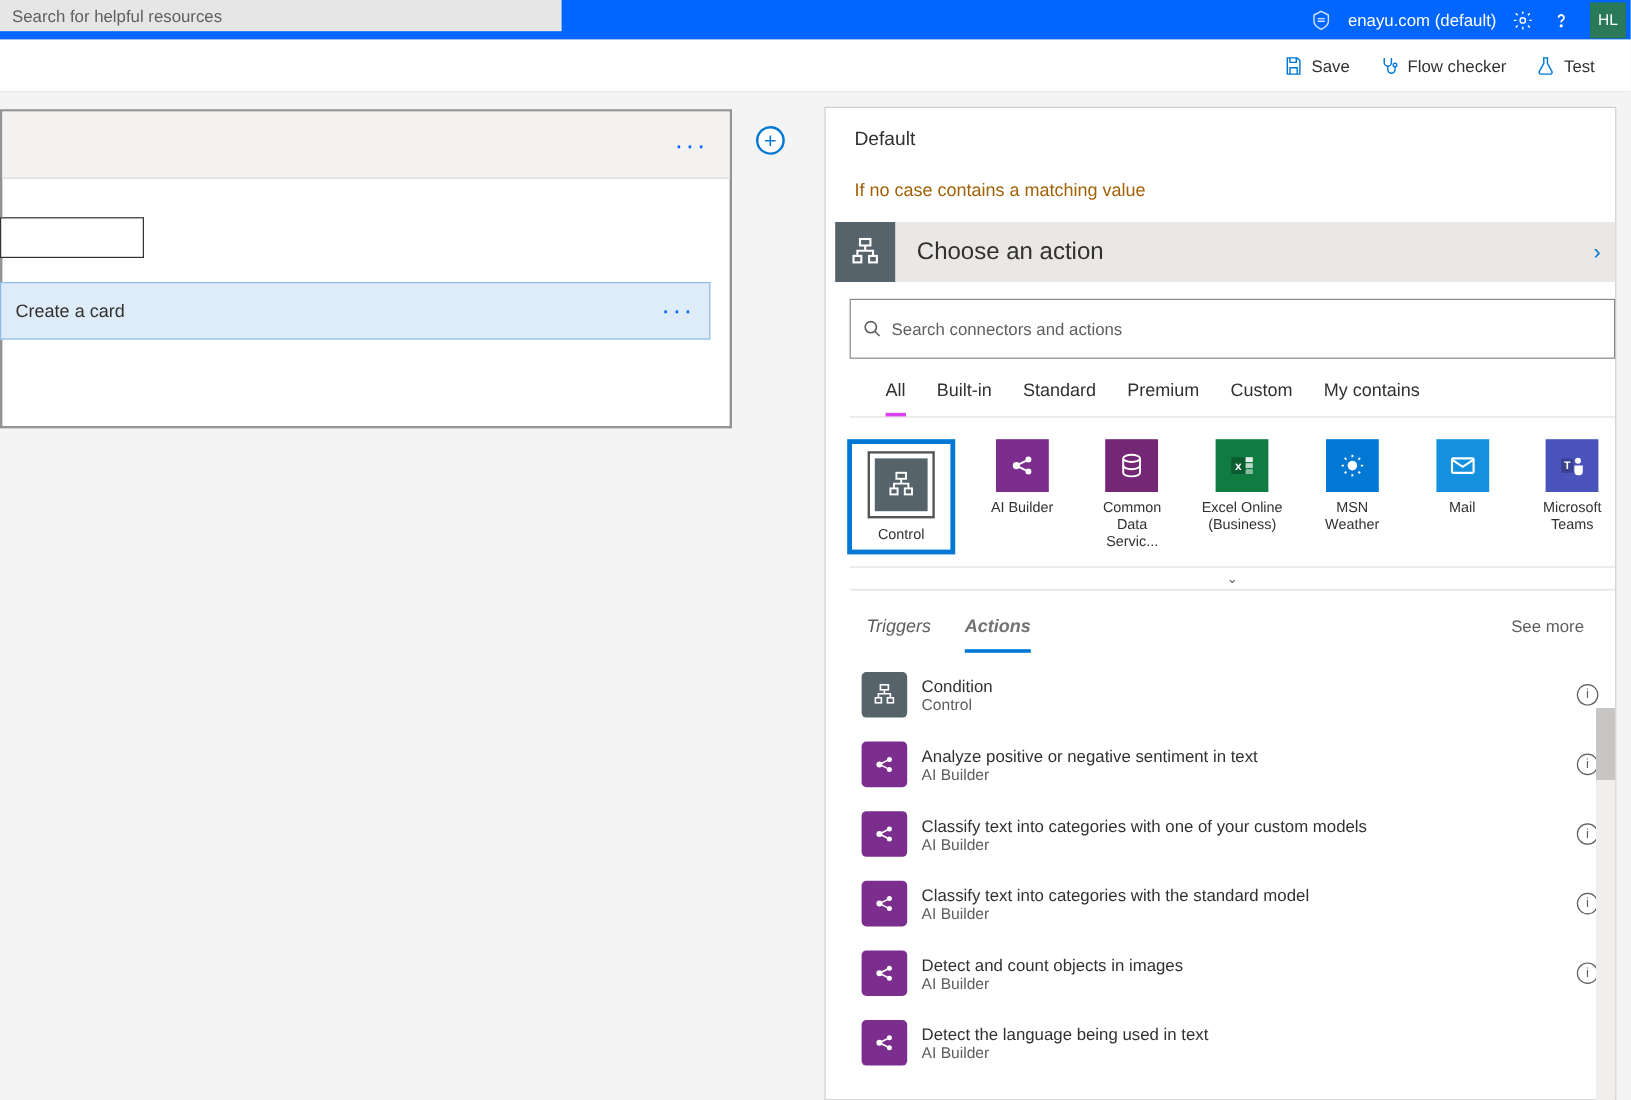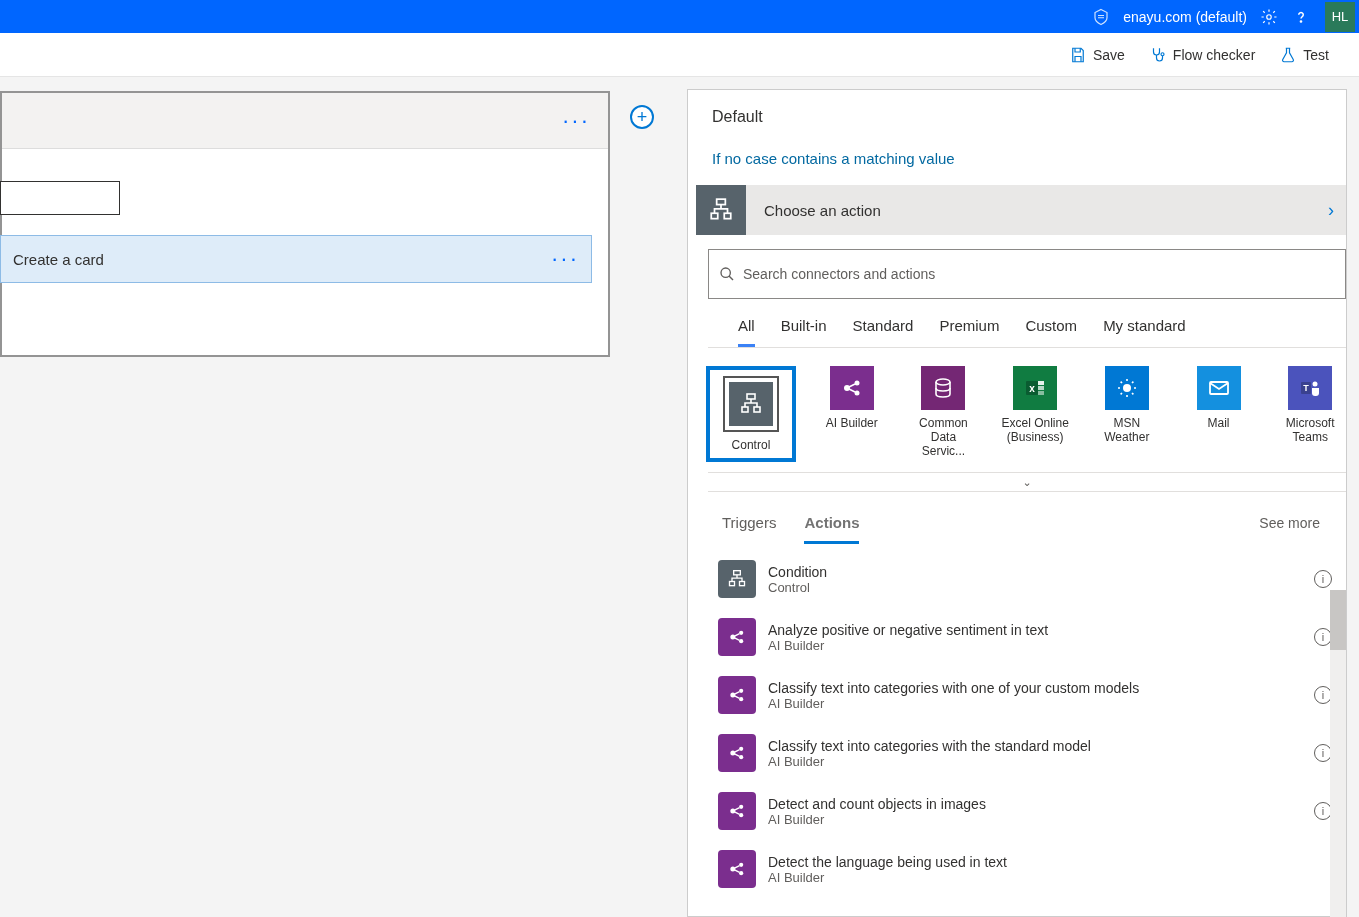--- a/index.html
+++ b/index.html
@@ -51,36 +51,36 @@
     border: 2px solid #0078d4; border-radius: 50%; display: flex; align-items: center;
     justify-content: center; color: #0078d4; font-size: 18px; cursor: pointer; background: #fff;
   }
 
   
   .panel {
     position: absolute; right: 12px; top: 12px; width: 660px; bottom: 0;
     background: #fff; border: 1px solid #ccc; display: flex; flex-direction: column;
   }
   .panel-title { padding: 18px 24px 0 24px; font-size: 16px; color: #323130; }
-  .panel-sub   { padding: 24px 24px 18px 24px; font-size: 15px; color: #0369a1; }
+  .panel-sub   { padding: 24px 24px 18px 24px; font-size: 15px; color: #a16207; }
   .choose-bar  { height: 50px; background: #e9e8e7; display: flex; align-items: center;
                margin-left: 8px; }
   .choose-icon { width: 50px; height: 50px; background: #57636b; display: flex;
                  align-items: center; justify-content: center; }
-  .choose-text { flex: 1; padding-left: 18px; font-size: 15px; color: #323130; }
+  .choose-text { flex: 1; padding-left: 18px; font-size: 20px; color: #323130; }
   .choose-chev { padding-right: 12px; color: #0078d4; font-size: 18px; }
 
   .search-actions { margin: 14px 0 0 20px; height: 50px; border: 1px solid #8a8886;
                     display: flex; align-items: center; padding: 0 10px; gap: 8px;
                     color: #605e5c; font-size: 14px; }
 
   .tabs { display: flex; gap: 26px; padding: 18px 0 0 30px; font-size: 15px;
           color: #323130; border-bottom: 1px solid #e1dfdd; margin-left: 20px; }
   .tab { padding-bottom: 10px; cursor: pointer; }
-  .tab.active { border-bottom: 3px solid #3b82f6; }
+  .tab.active { border-bottom: 3px solid #d946ef; }
 
   .connector-grid { display: flex; gap: 20px; padding: 18px 0 10px 18px; margin-left: 0; }
   .connector { width: 84px; display: flex; flex-direction: column; align-items: center;
                font-size: 12px; color: #323130; text-align: center; cursor: pointer; gap: 6px; }
   .connector .tile { width: 44px; height: 44px; display: flex; align-items: center;
                      justify-content: center; color: #fff; }
   .connector.control-sel { border: 4px solid #0078d4; padding: 6px 0; width: 104px; }
   .connector.control-sel .tile-wrap { border: 2px solid #555; padding: 4px; }
   .tile.grey   { background: #57636b; }
   .tile.purple { background: #7b2e8e; }
@@ -89,21 +89,21 @@
   .tile.blue   { background: #0078d4; }
   .tile.bluegr { background: #1490df; }
   .tile.teams  { background: #4b53bc; }
 
   .expand-row { height: 20px; border-top: 1px solid #e1dfdd; border-bottom: 1px solid #e1dfdd;
                 display: flex; align-items: center; justify-content: center;
                 color: #605e5c; font-size: 11px; cursor: pointer; margin-left: 20px; }
 
   .sub-tabs { display: flex; align-items: baseline; padding: 22px 26px 0 34px; font-size: 15px;
               color: #605e5c; }
-  .sub-tab { padding-bottom: 10px; margin-right: 28px; cursor: pointer; }
+  .sub-tab { padding-bottom: 10px; margin-right: 28px; cursor: pointer; font-style: italic; }
   .sub-tab.active { color: #737373; border-bottom: 3px solid #0078d4; font-weight: 600; }
   .see-more { margin-left: auto; font-size: 14px; cursor: pointer; }
 
   .action-list { overflow-y: auto; flex: 1; padding: 6px 6px 0 30px; }
   .action-row { display: flex; align-items: center; gap: 12px; padding: 10px 8px 10px 0;
                 cursor: pointer; }
   .action-row .mini { width: 38px; height: 38px; border-radius: 4px; display: flex;
                       align-items: center; justify-content: center; color: #fff; flex-shrink: 0; }
   .action-text .t1 { font-size: 14px; color: #323130; }
   .action-text .t2 { font-size: 13px; color: #605e5c; }
@@ -115,20 +115,23 @@
                   background: #f0efee; }
   .scroll-thumb { position: absolute; right: 0; top: 500px; width: 16px; height: 60px;
                   background: #c8c6c4; }
 
   svg { display: block; }
 </style>
 </head>
 <body>
 
 <div class="topbar">
+  <div class="search-wrap">
+    <span>Search for helpful resources</span>
+  </div>
   <div class="topbar-spacer"></div>
   <div class="topbar-icon">
     <svg width="18" height="18" viewBox="0 0 24 24" fill="none" stroke="#cfe3ff" stroke-width="1.6">
       <path d="M12 2 L20 6 V13 C20 18 12 22 12 22 C12 22 4 18 4 13 V6 Z"></path>
       <path d="M8 10 h8 M8 13 h8"></path>
     </svg>
   </div>
   <div class="topbar-text">enayu.com (default)</div>
   <div class="topbar-icon">
     <svg width="18" height="18" viewBox="0 0 24 24" fill="none" stroke="#fff" stroke-width="1.6">
@@ -208,21 +211,21 @@
       </svg>
       <span>Search connectors and actions</span>
     </div>
 
     <div class="tabs">
       <div class="tab active">All</div>
       <div class="tab">Built-in</div>
       <div class="tab">Standard</div>
       <div class="tab">Premium</div>
       <div class="tab">Custom</div>
-      <div class="tab">My standard</div>
+      <div class="tab">My contains</div>
     </div>
 
     <div class="connector-grid">
       <div class="connector control-sel">
         <div class="tile-wrap">
             <div class="tile grey">
           <svg width="24" height="24" viewBox="0 0 24 24" fill="none" stroke="#fff" stroke-width="1.6">
             <rect x="8" y="2" width="8" height="5"></rect>
                 <path d="M12 7v4M6 15v-4h12v4"></path>
             <rect x="3" y="15" width="6" height="5"></rect>

